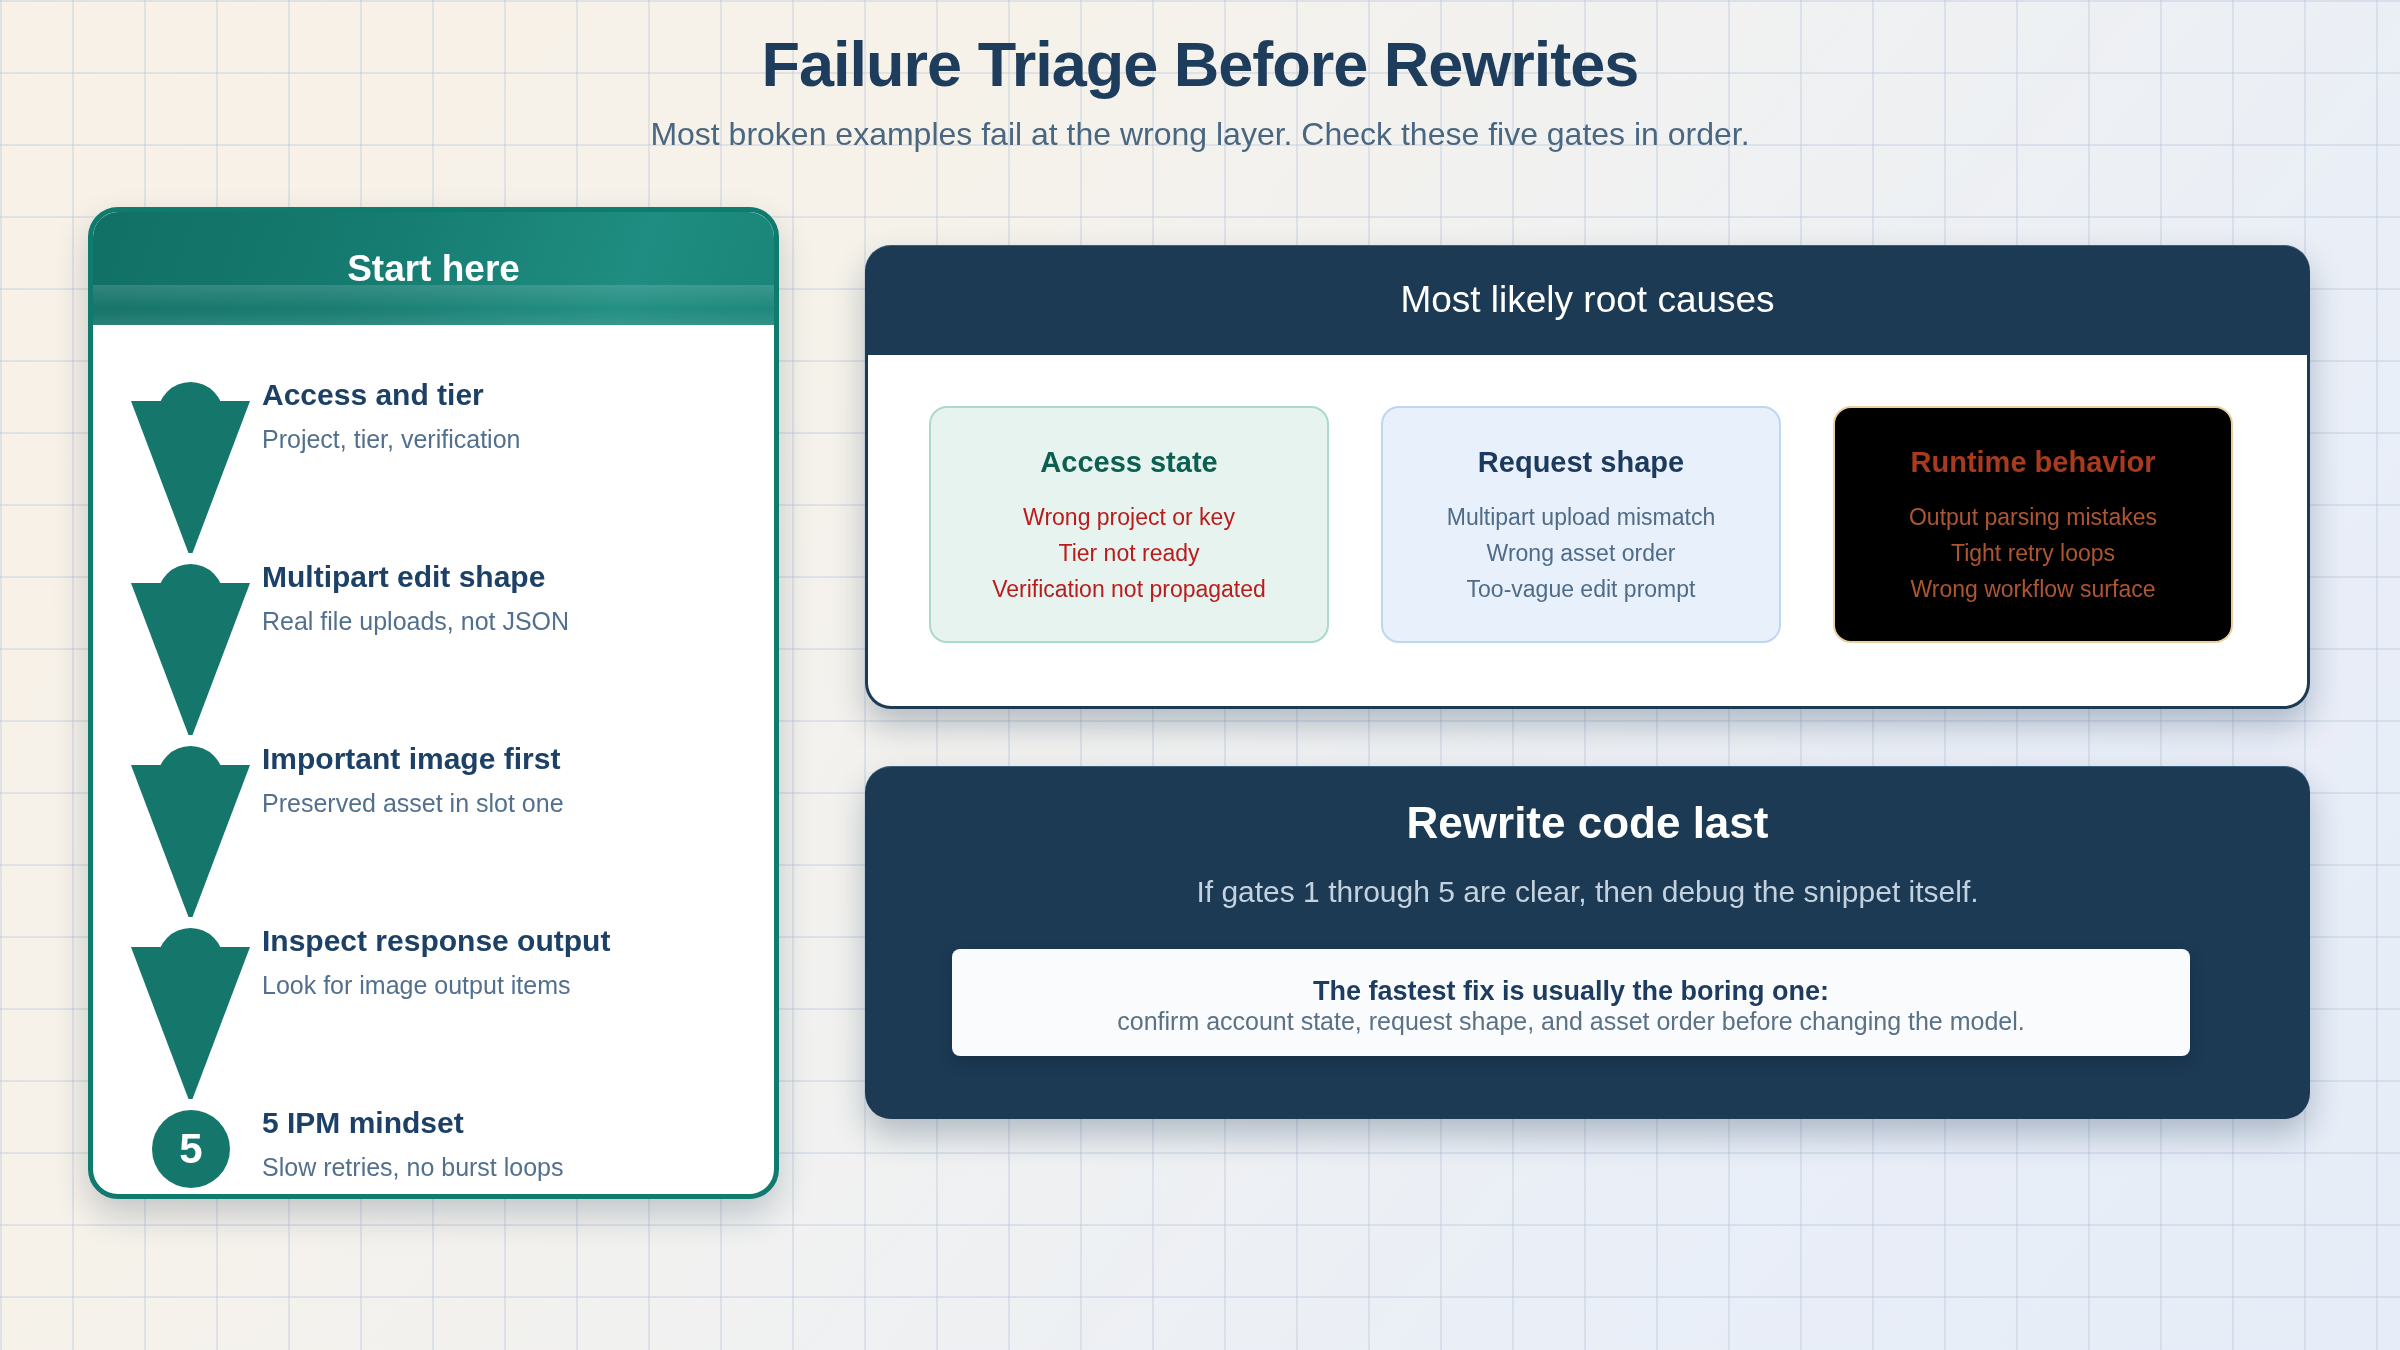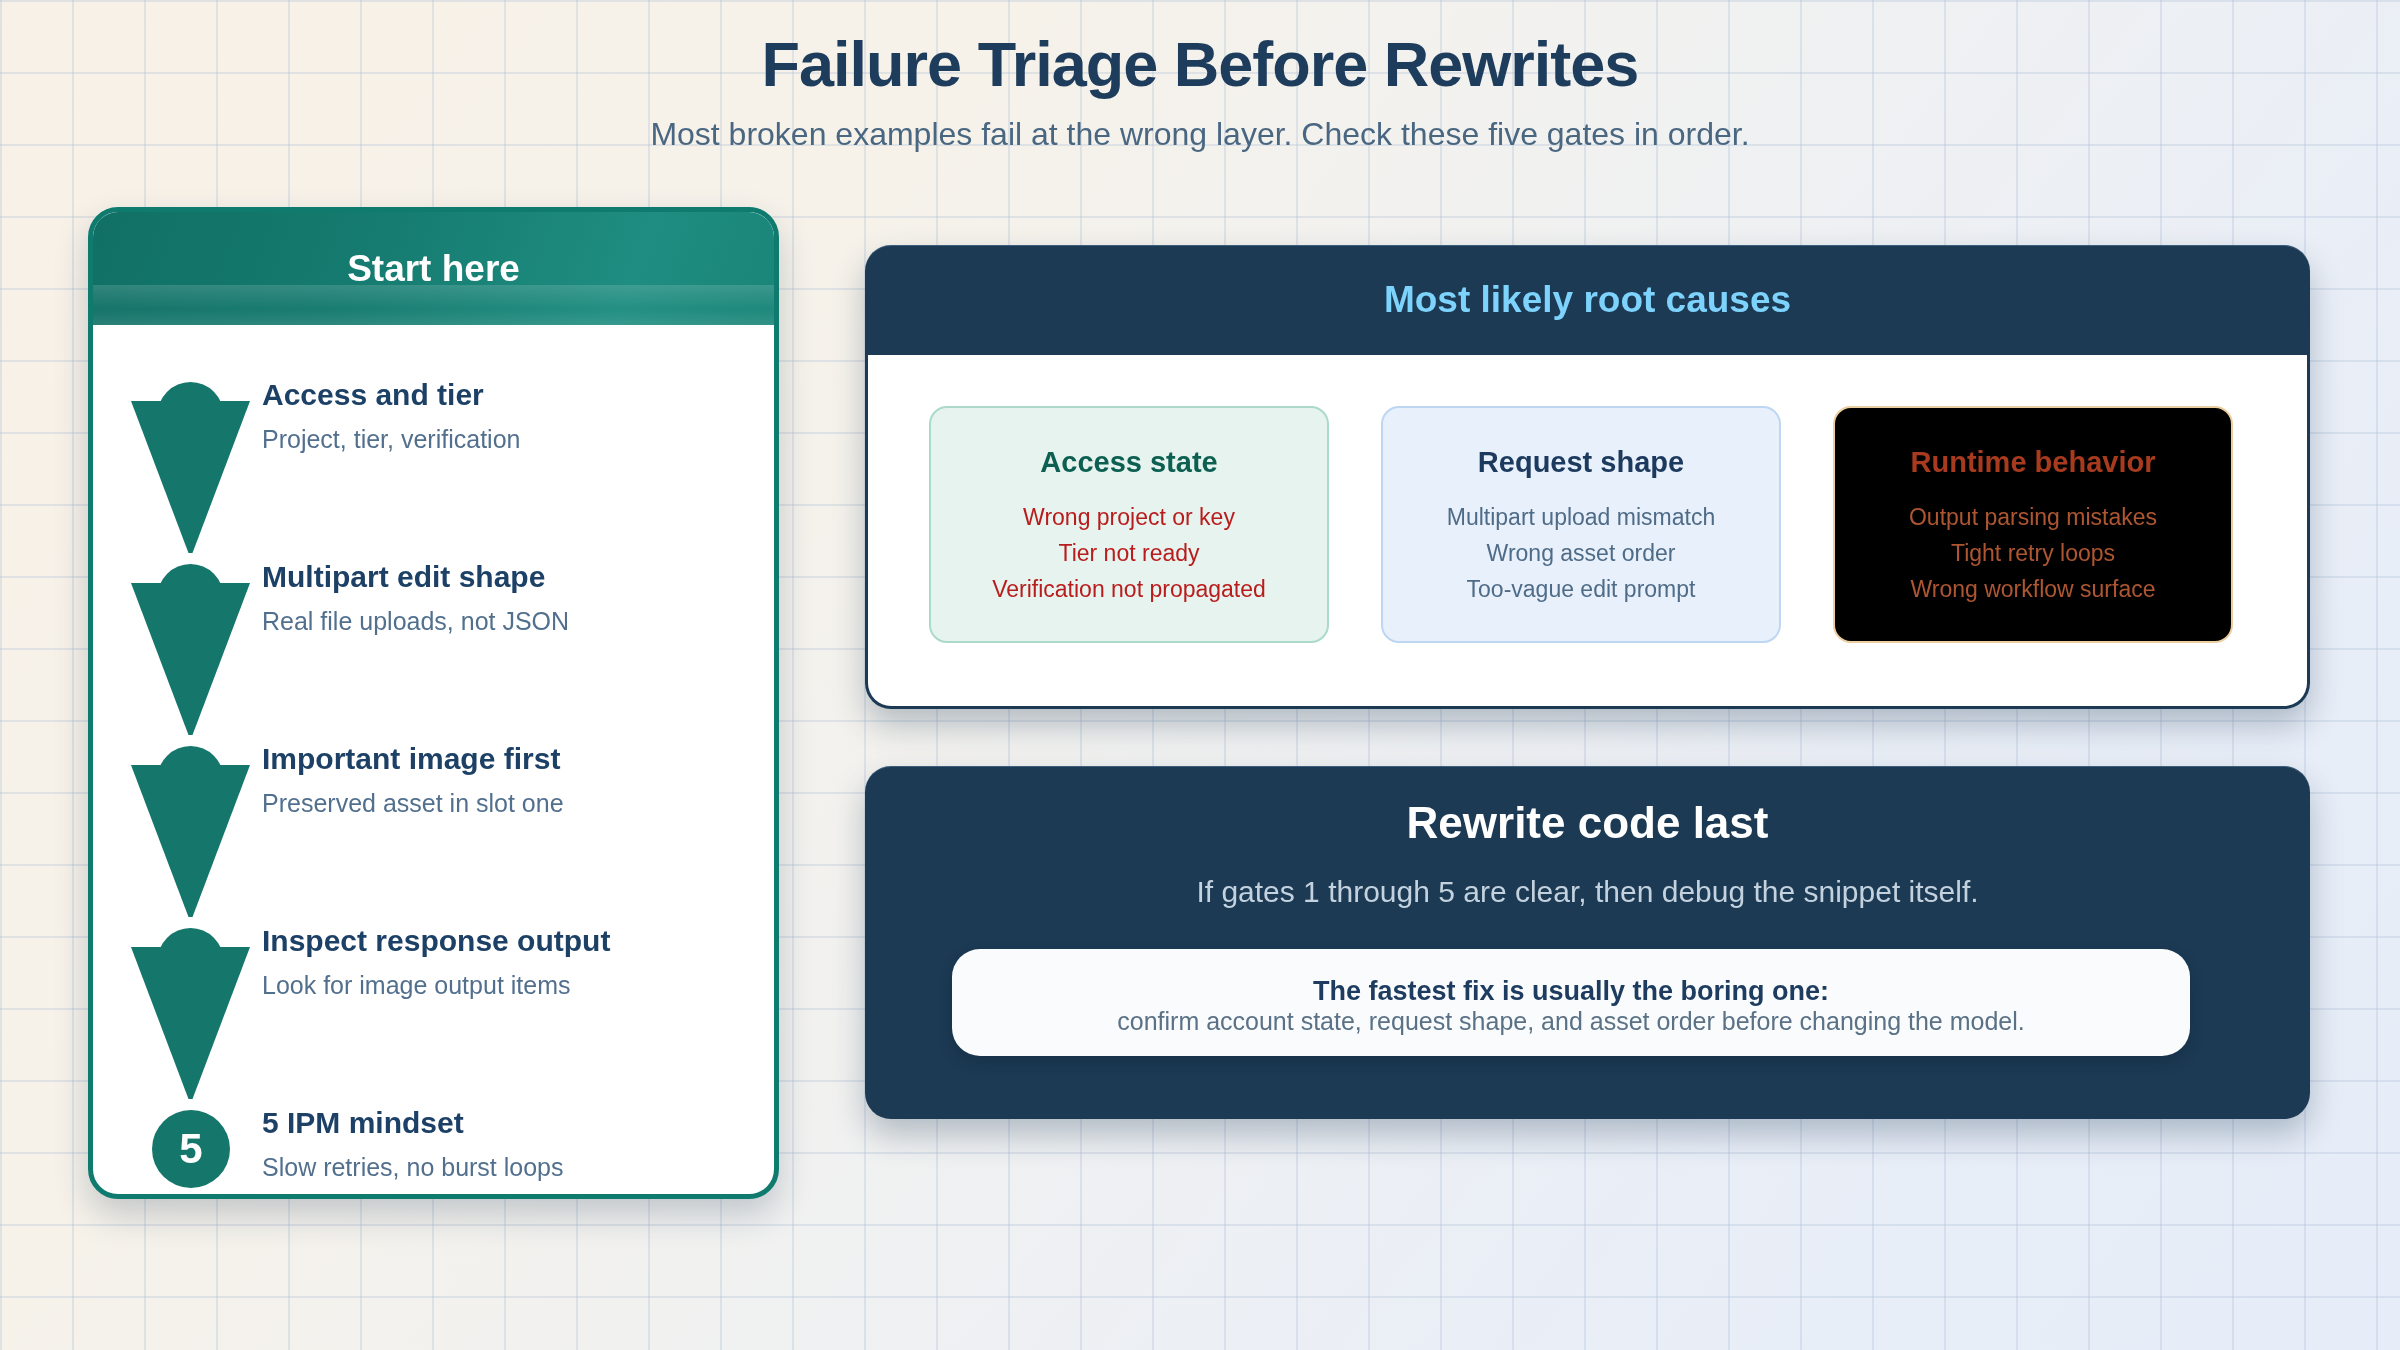--- a/index.html
+++ b/index.html
@@ -61,21 +61,21 @@
   
   .navy-panel{
     position:absolute; left:865px; width:1445px;
     background:#1c3a54; border-radius:26px;
     box-shadow:0 16px 32px rgba(23,52,80,0.28), inset 0 1px 0 rgba(120,160,200,0.35);
     overflow:hidden;
   }
   .causes-panel{ top:245px; height:464px; }
   .causes-header{
     height:110px; display:flex; align-items:center; justify-content:center;
-    color:#7dd3fc; font-size:37px; font-weight:bold;
+    color:#ffffff; font-size:37px; font-weight:normal;
   }
   .causes-body{
     position:absolute; left:3px; right:3px; top:110px; bottom:3px;
     background:#ffffff; border-radius:0 0 23px 23px;
   }
   .cause-card{
     position:absolute; top:51px; width:400px; height:237px;
     border-radius:18px; border:2px solid; text-align:center;
   }
   .cause-card-title{ font-size:29px; font-weight:bold; margin-top:36px; line-height:36px; }
@@ -94,21 +94,21 @@
   .rewrite-panel{ top:766px; height:353px; }
   .rewrite-title{
     margin-top:32px; text-align:center; color:#ffffff;
     font-size:44px; font-weight:bold; line-height:50px;
   }
   .rewrite-subtitle{
     margin-top:26px; text-align:center; color:#c3d2de; font-size:30px; line-height:36px;
   }
   .rewrite-note{
     position:absolute; left:87px; top:183px; width:1238px; height:107px;
-    background:#f9fbfc; border-radius:28px; text-align:center;
+    background:#f9fbfc; border-radius:8px; text-align:center;
     box-shadow:0 6px 14px rgba(10,25,40,0.25);
   }
   .rewrite-note-title{ margin-top:27px; font-size:27px; font-weight:bold; color:#1d3c5f; line-height:30px; }
   .rewrite-note-body{ font-size:25px; color:#5a7186; line-height:30px; }
 </style>
 </head>
 <body>
 
 <div class="page">
 

